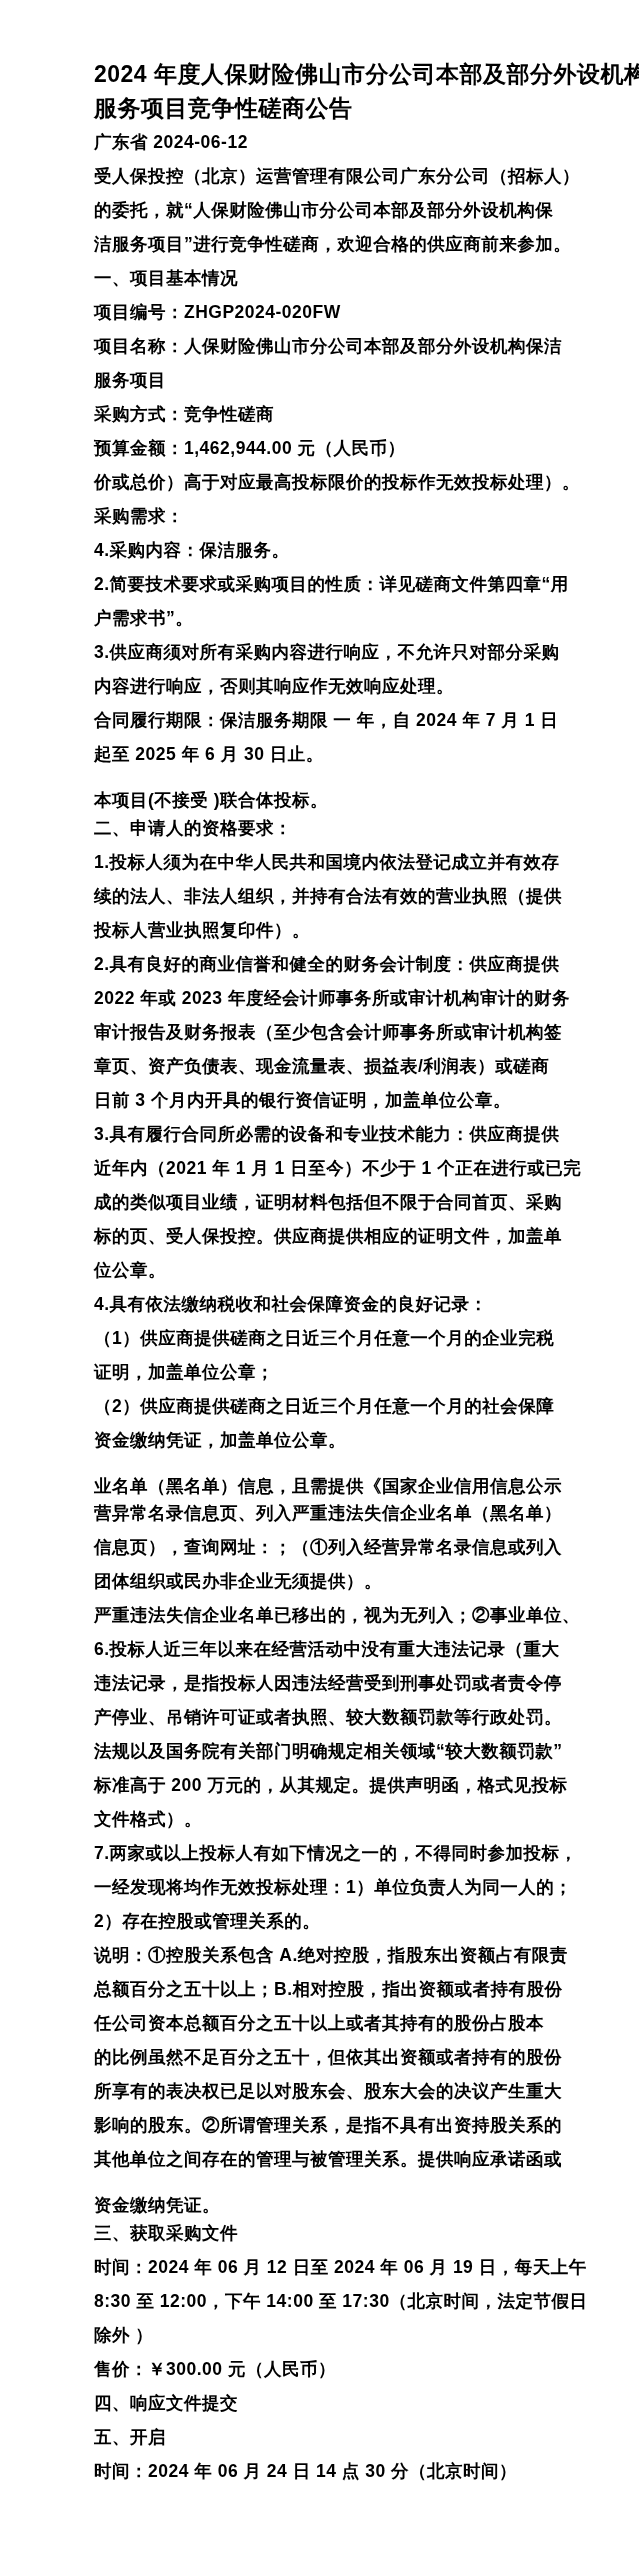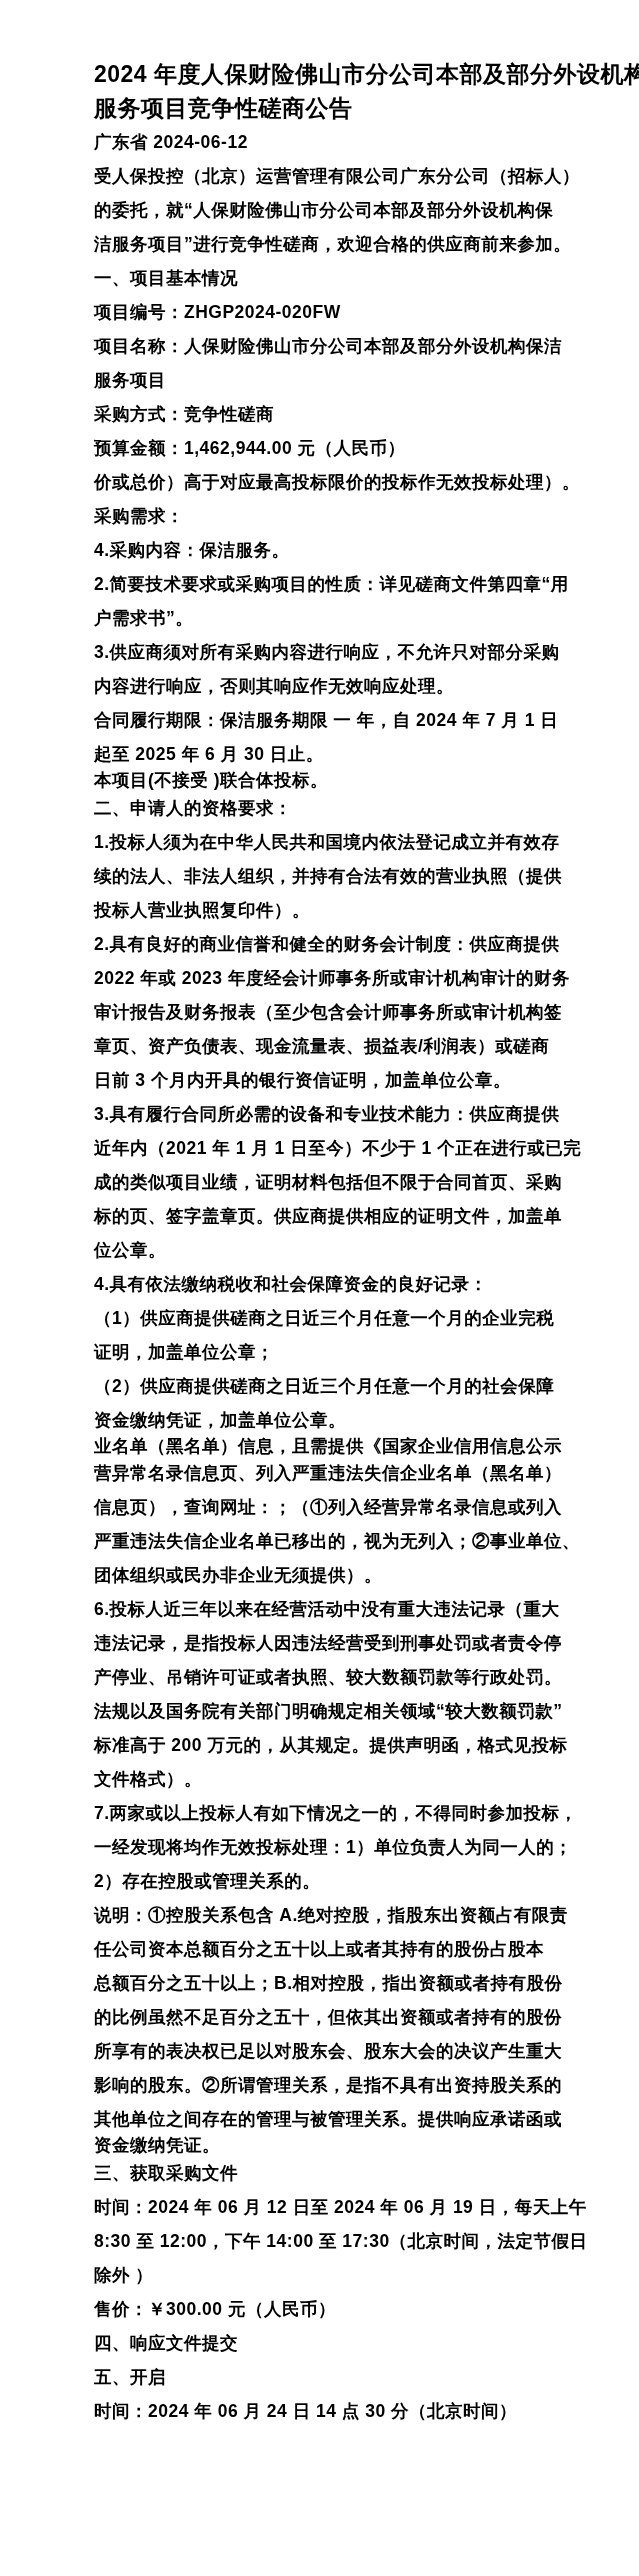--- a/index.html
+++ b/index.html
@@ -20,21 +20,21 @@
     font-weight: 700;
   }
   .ln {
     height: 34px;
     line-height: 34px;
     font-size: 17.5px;
     white-space: nowrap;
     letter-spacing: 0.5px;
   }
   .ln.t { font-size: 23px; }
-  .ln.tight { height: 19.6px; line-height: 19.6px; }
+  .ln.tight { height: 19.6px; line-height: 19.6px; margin-top: 20px; }
 </style>
 </head>
 <body>
 
 <div class="content">
   <div class="ln t">2024 年度人保财险佛山市分公司本部及部分外设机构保洁</div>
   <div class="ln t">服务项目竞争性磋商公告</div>
   <div class="ln">广东省 2024-06-12</div>
   <div class="ln">受人保投控（北京）运营管理有限公司广东分公司（招标人）</div>
   <div class="ln">的委托，就“人保财险佛山市分公司本部及部分外设机构保</div>
@@ -60,44 +60,44 @@
   <div class="ln">续的法人、非法人组织，并持有合法有效的营业执照（提供</div>
   <div class="ln">投标人营业执照复印件）。</div>
   <div class="ln">2.具有良好的商业信誉和健全的财务会计制度：供应商提供</div>
   <div class="ln">2022 年或 2023 年度经会计师事务所或审计机构审计的财务</div>
   <div class="ln">审计报告及财务报表（至少包含会计师事务所或审计机构签</div>
   <div class="ln">章页、资产负债表、现金流量表、损益表/利润表）或磋商</div>
   <div class="ln">日前 3 个月内开具的银行资信证明，加盖单位公章。</div>
   <div class="ln">3.具有履行合同所必需的设备和专业技术能力：供应商提供</div>
   <div class="ln">近年内（2021 年 1 月 1 日至今）不少于 1 个正在进行或已完</div>
   <div class="ln">成的类似项目业绩，证明材料包括但不限于合同首页、采购</div>
-  <div class="ln">标的页、签字盖章页。供应商提供相应的证明文件，加盖单</div>
+  <div class="ln">标的页、受人保投控。供应商提供相应的证明文件，加盖单</div>
   <div class="ln">位公章。</div>
   <div class="ln">4.具有依法缴纳税收和社会保障资金的良好记录：</div>
   <div class="ln">（1）供应商提供磋商之日近三个月任意一个月的企业完税</div>
   <div class="ln">证明，加盖单位公章；</div>
   <div class="ln">（2）供应商提供磋商之日近三个月任意一个月的社会保障</div>
   <div class="ln">资金缴纳凭证，加盖单位公章。</div>
   <div class="ln tight">业名单（黑名单）信息，且需提供《国家企业信用信息公示</div>
   <div class="ln">营异常名录信息页、列入严重违法失信企业名单（黑名单）</div>
   <div class="ln">信息页），查询网址：；（①列入经营异常名录信息或列入</div>
+  <div class="ln">团体组织或民办非企业无须提供）。</div>
   <div class="ln">严重违法失信企业名单已移出的，视为无列入；②事业单位、</div>
-  <div class="ln">团体组织或民办非企业无须提供）。</div>
   <div class="ln">6.投标人近三年以来在经营活动中没有重大违法记录（重大</div>
   <div class="ln">违法记录，是指投标人因违法经营受到刑事处罚或者责令停</div>
   <div class="ln">产停业、吊销许可证或者执照、较大数额罚款等行政处罚。</div>
   <div class="ln">法规以及国务院有关部门明确规定相关领域“较大数额罚款”</div>
   <div class="ln">标准高于 200 万元的，从其规定。提供声明函，格式见投标</div>
   <div class="ln">文件格式）。</div>
   <div class="ln">7.两家或以上投标人有如下情况之一的，不得同时参加投标，</div>
   <div class="ln">一经发现将均作无效投标处理：1）单位负责人为同一人的；</div>
   <div class="ln">2）存在控股或管理关系的。</div>
   <div class="ln">说明：①控股关系包含 A.绝对控股，指股东出资额占有限责</div>
+  <div class="ln">总额百分之五十以上；B.相对控股，指出资额或者持有股份</div>
   <div class="ln">任公司资本总额百分之五十以上或者其持有的股份占股本</div>
-  <div class="ln">总额百分之五十以上；B.相对控股，指出资额或者持有股份</div>
   <div class="ln">的比例虽然不足百分之五十，但依其出资额或者持有的股份</div>
   <div class="ln">所享有的表决权已足以对股东会、股东大会的决议产生重大</div>
   <div class="ln">影响的股东。②所谓管理关系，是指不具有出资持股关系的</div>
   <div class="ln">其他单位之间存在的管理与被管理关系。提供响应承诺函或</div>
   <div class="ln tight">资金缴纳凭证。</div>
   <div class="ln">三、获取采购文件</div>
   <div class="ln">时间：2024 年 06 月 12 日至 2024 年 06 月 19 日，每天上午</div>
   <div class="ln">8:30 至 12:00，下午 14:00 至 17:30（北京时间，法定节假日</div>
   <div class="ln">除外 ）</div>
   <div class="ln">售价：￥300.00 元（人民币）</div>

